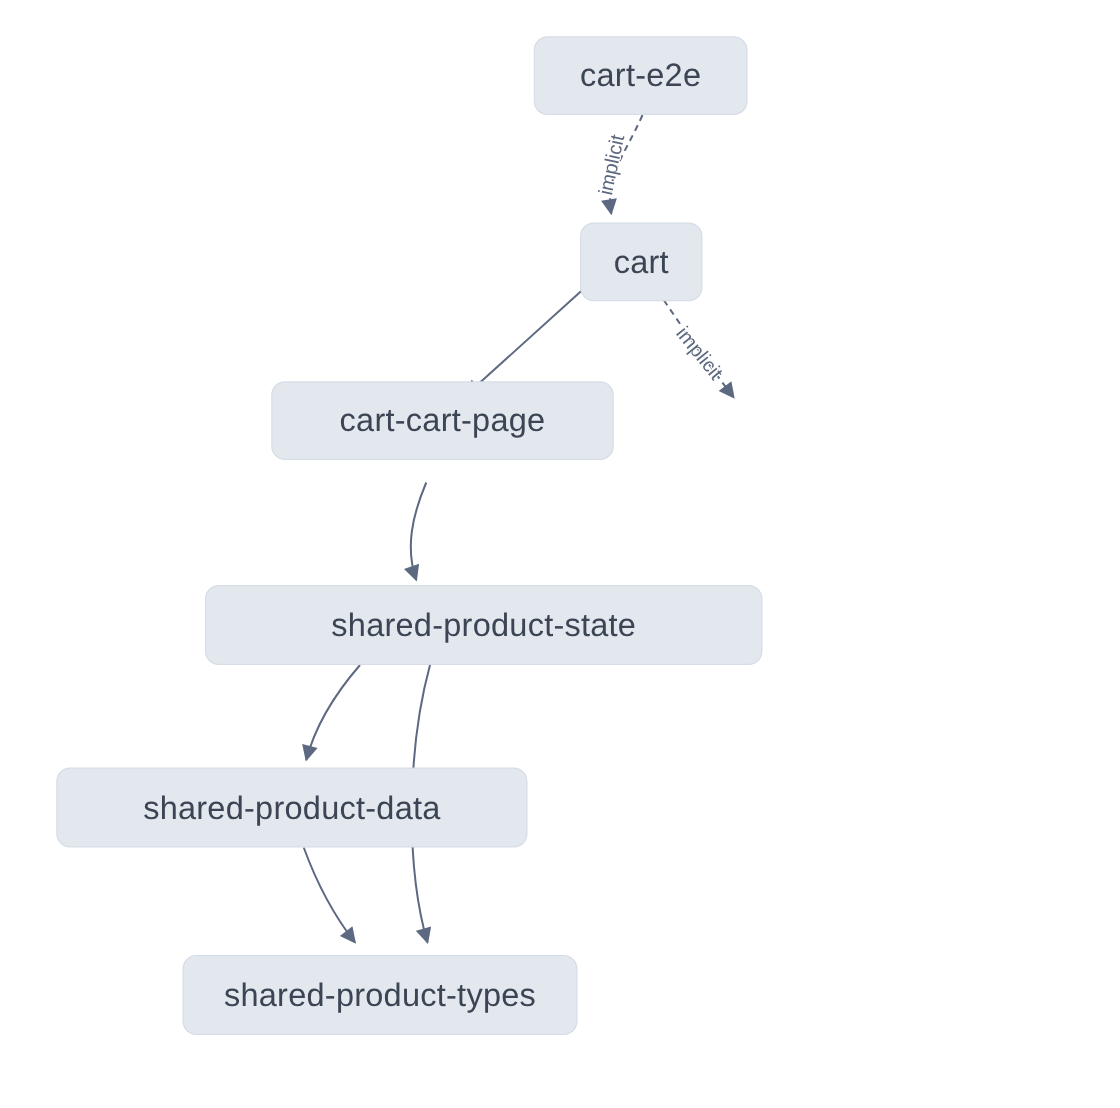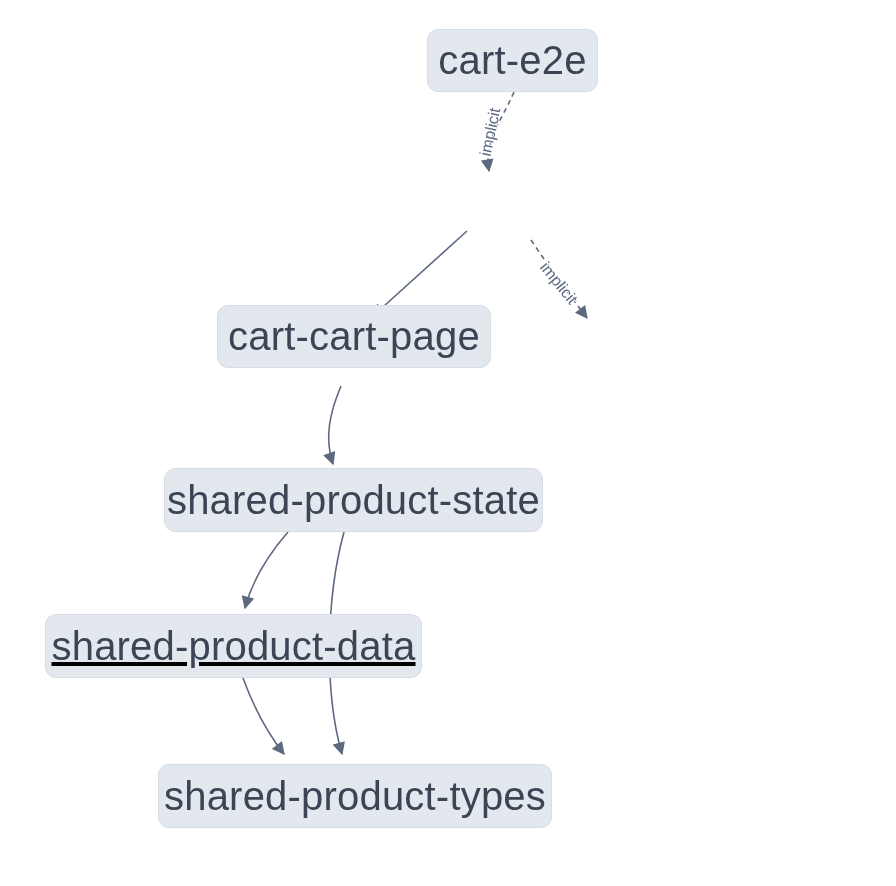--- a/index.html
+++ b/index.html
@@ -49,21 +49,21 @@
     display: flex;
     align-items: center;
     justify-content: center;
     background: var(--node-fill, #e3e8ef);
     border: 1px solid var(--node-border, #d6dde6);
     border-radius: 11px;
     box-sizing: border-box;
     cursor: pointer;
   }
   .node span {
-    font-size: 40px;
+    font-size: 26px;
     color: var(--node-text, #3b4554);
     white-space: nowrap;
     letter-spacing: 0.2px;
   }
 </style>
 </head>
 <body>
 
 <div class="canvas">
 
@@ -103,31 +103,34 @@
     </g>
 
     <text class="edge-label" transform="translate(490 132) rotate(-78)">implicit</text>
     <text class="edge-label" transform="translate(559 283) rotate(51)">implicit</text>
   </svg>
 
   <div class="node" style="left:427px; top:29px; width:171px; height:63px;">
     <span>cart-e2e</span>
   </div>
 
+  <div class="node" style="left:464px; top:178px; width:98px; height:63px;">
+    <span>cart</span>
+  </div>
 
   <div class="node" style="left:217px; top:305px; width:274px; height:63px;">
     <span>cart-cart-page</span>
   </div>
 
 
-  <div class="node" style="left:164px; top:468px; width:379px; height:64px;">
+  <div class="node" style="left:164px; top:468px; width:446px; height:64px;">
     <span>shared-product-state</span>
   </div>
 
-  <div class="node" style="left:45px; top:614px; width:377px; height:64px;text-decoration:underline;">
+  <div class="node" style="left:45px; top:614px; width:377px; height:64px;">
     <span>shared-product-data</span>
   </div>
 
-  <div class="node" style="left:158px; top:764px; width:394px; height:64px;">
+  <div class="node" style="left:146px; top:764px; width:316px; height:64px;">
     <span>shared-product-types</span>
   </div>
 
 </div>
 
 </body></html>

